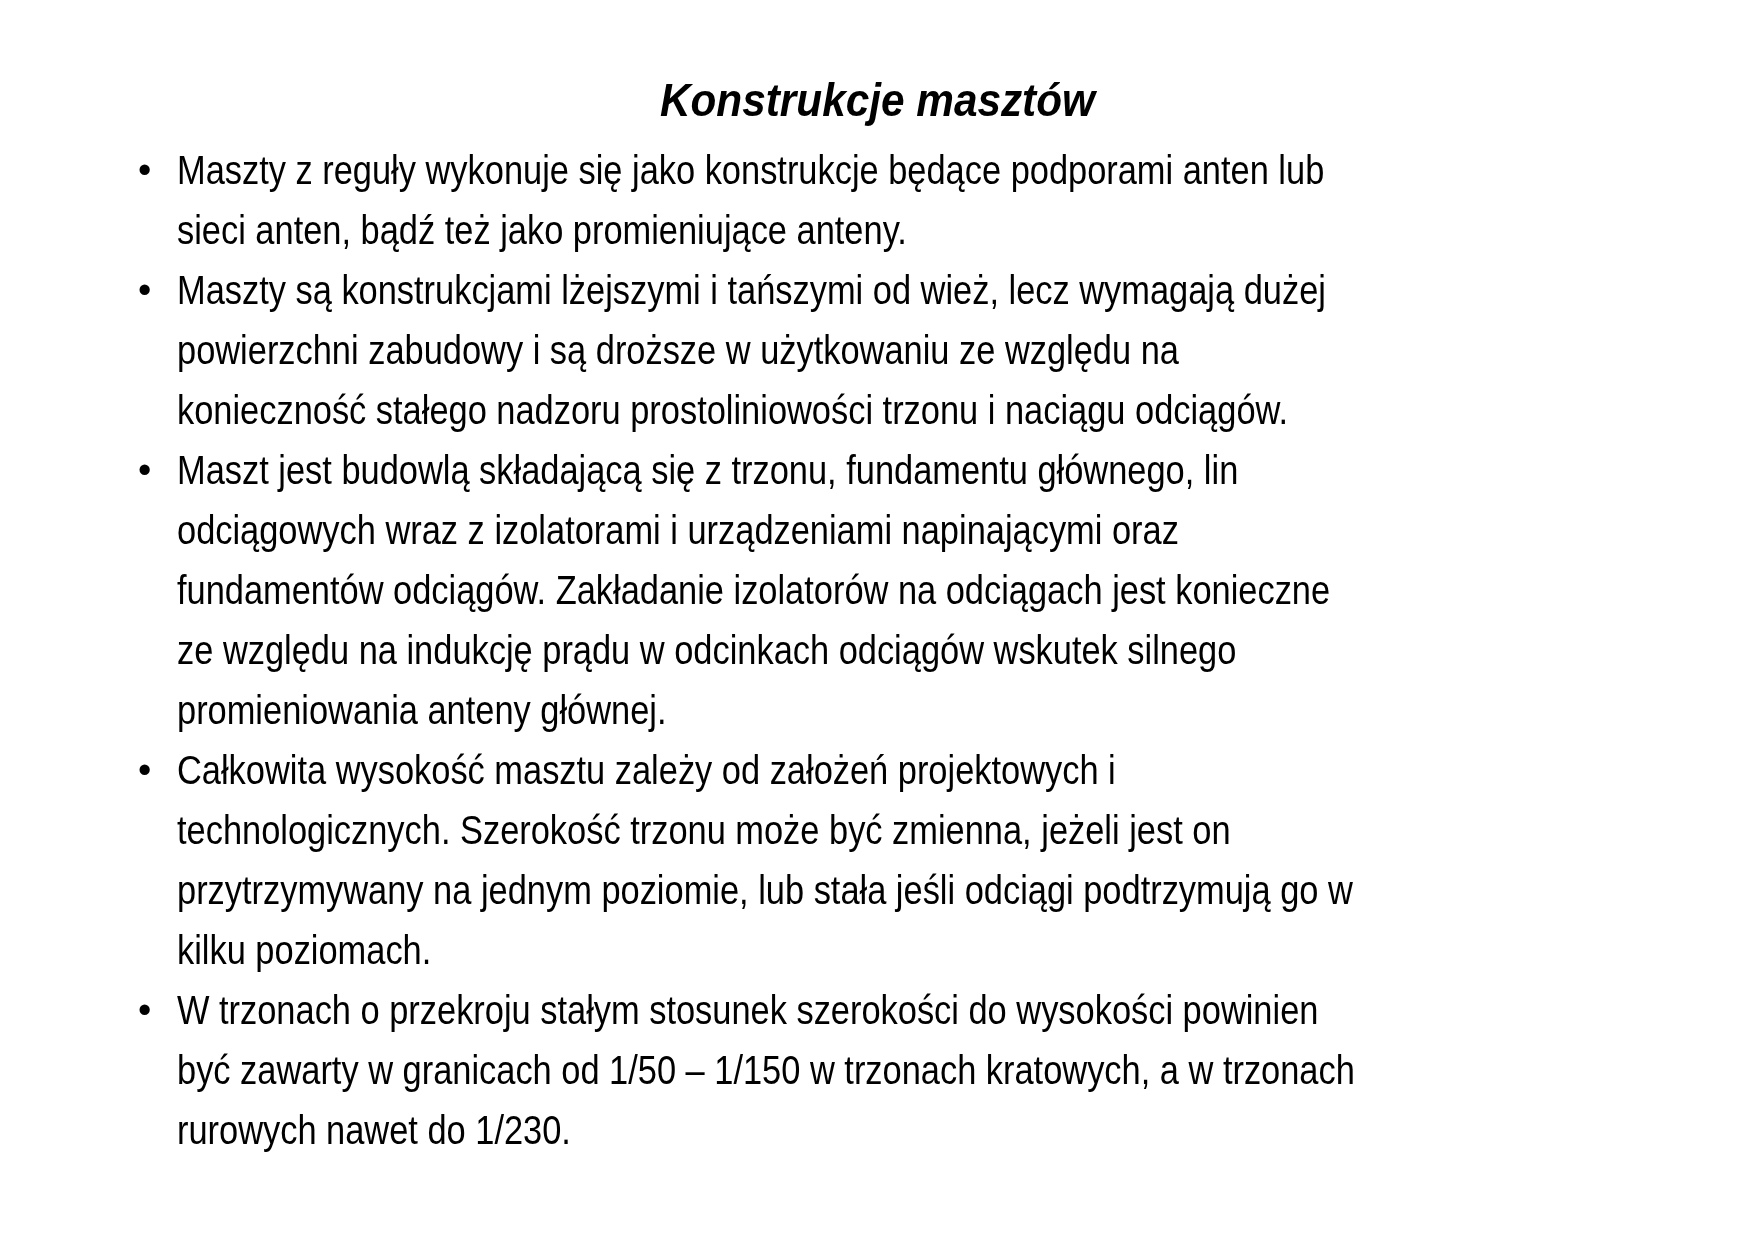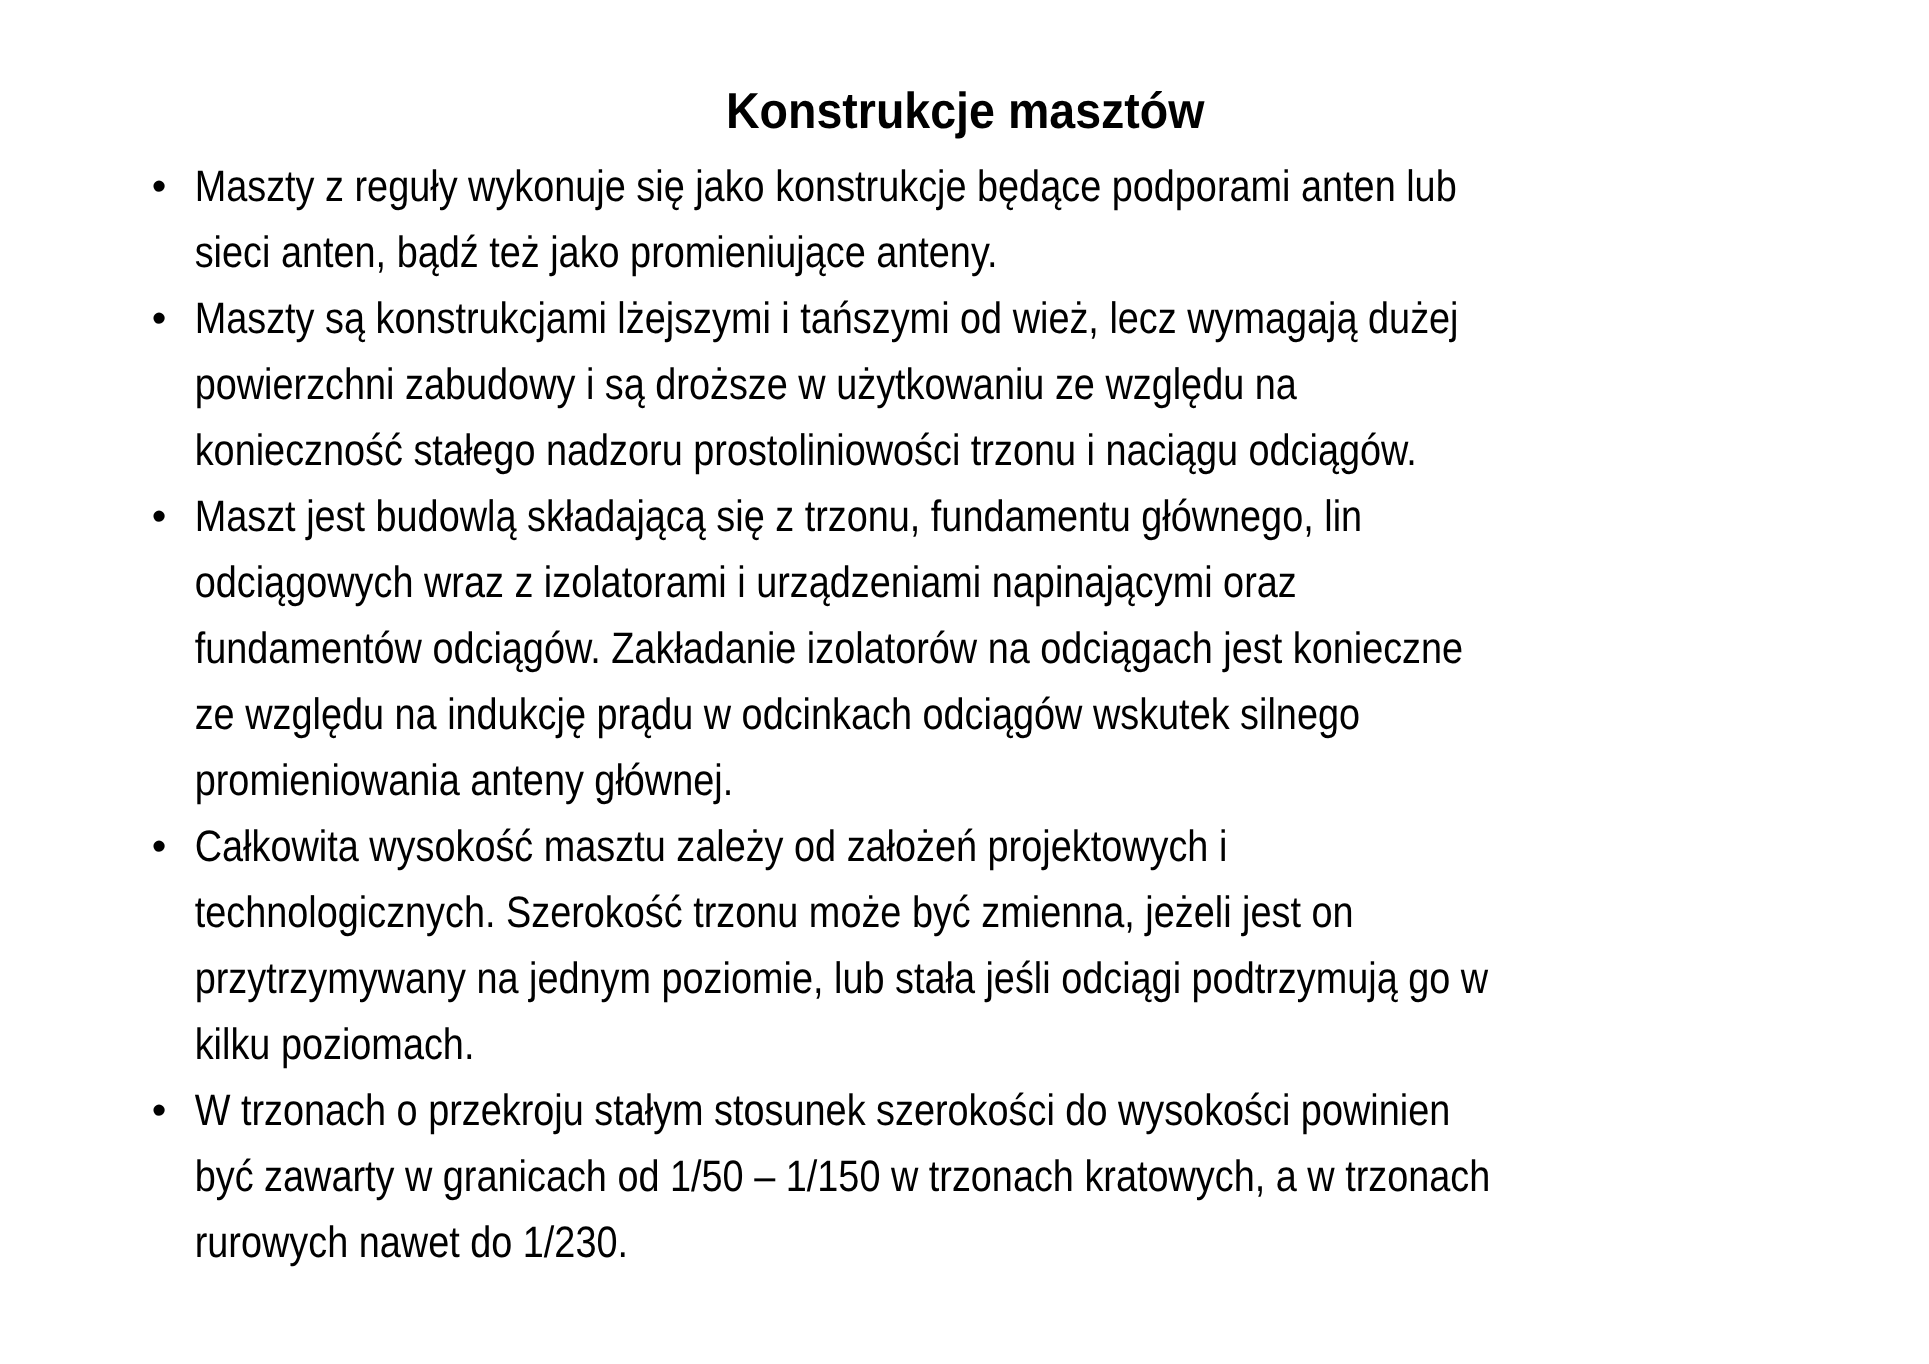--- a/index.html
+++ b/index.html
@@ -18,20 +18,21 @@
     .title {
       position: absolute;
       top: 72px;
       left: 0;
       width: 1754px;
       text-align: center;
       font-weight: bold;
       font-size: 46px;
       line-height: 56px;
       letter-spacing: 0px;
+      font-style: italic;
     }
     .title span {
       display: inline-block;
       transform: scaleX(0.92);
       transform-origin: center;
     }
     .bullets {
       position: absolute;
       top: 140px;
       left: 0;

